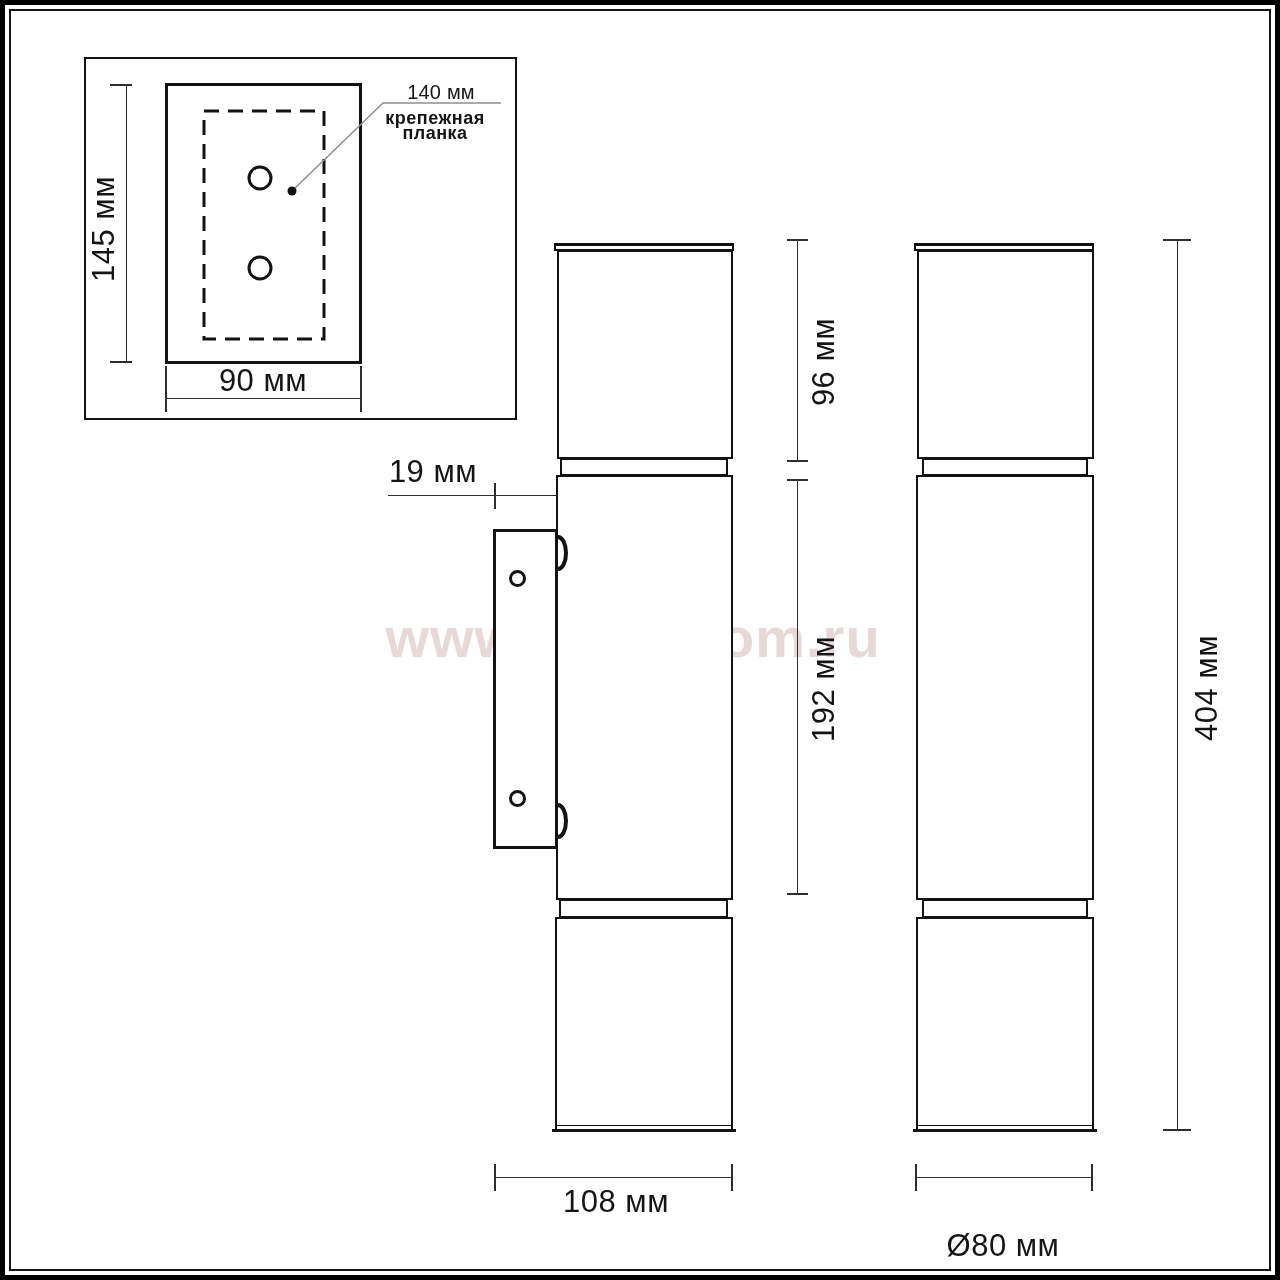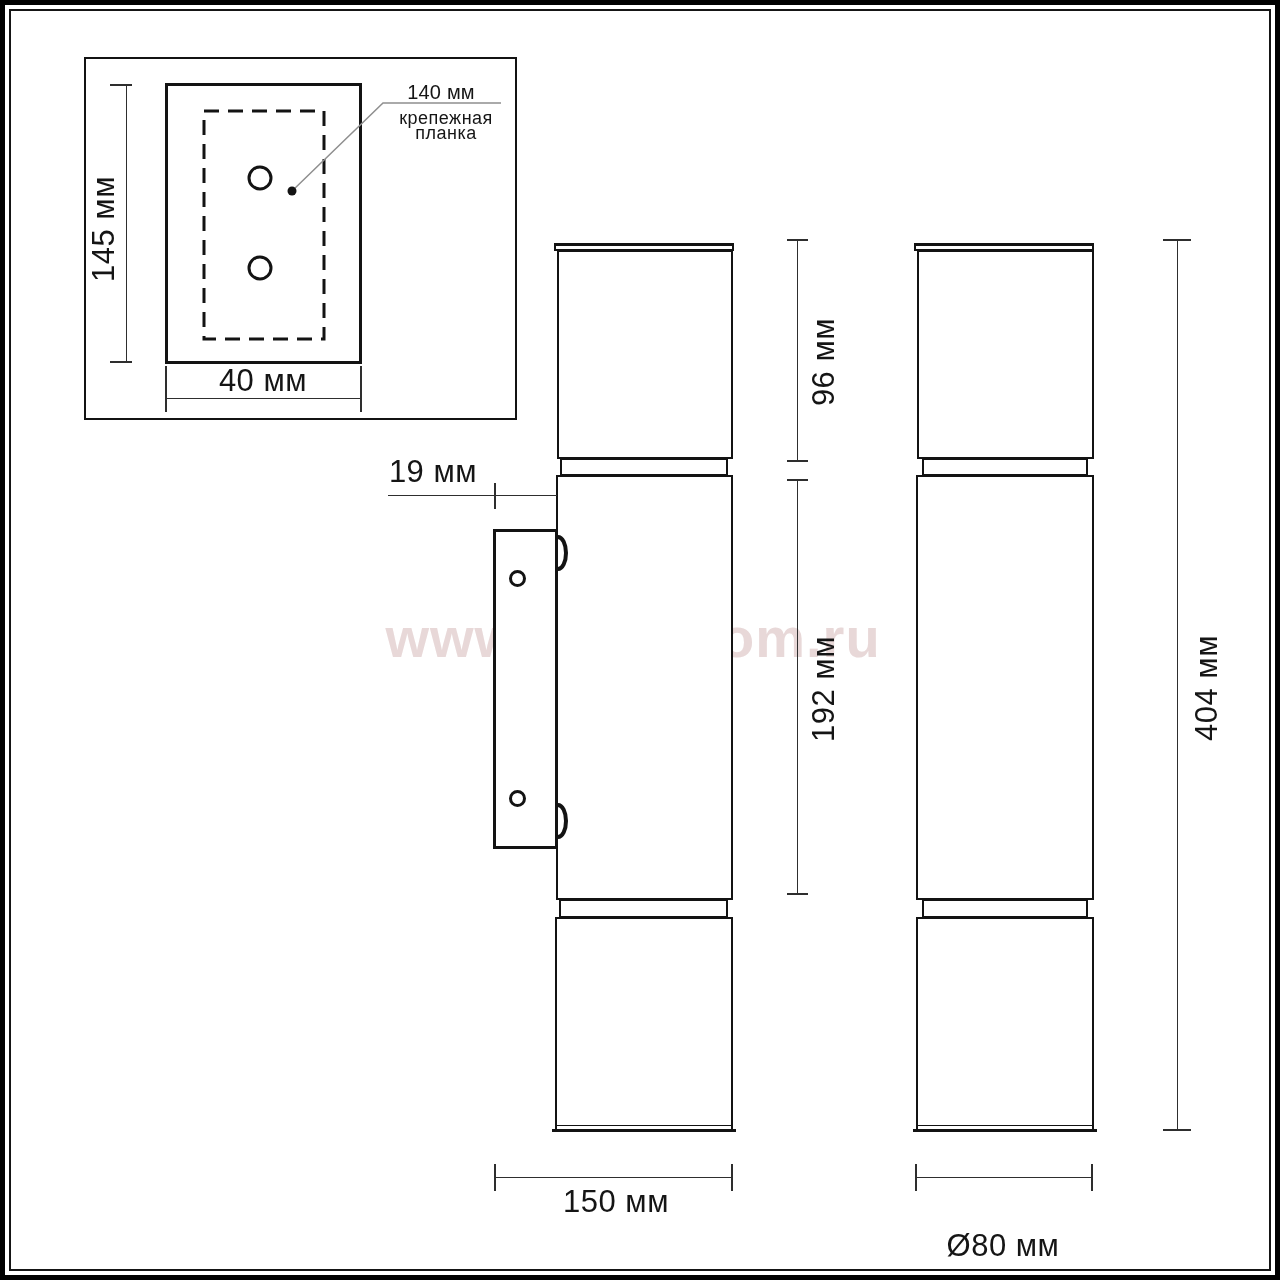--- a/index.html
+++ b/index.html
@@ -57,24 +57,24 @@
   <div class="abs shape heavy" style="left:165px; top:83px; width:197px; height:281px;"></div>
 
   <div class="abs dline" style="left:126px; top:85px; width:1px; height:278px;"></div>
   <div class="abs tick" style="left:110px; top:84px; width:22px; height:2px;"></div>
   <div class="abs tick" style="left:110px; top:361px; width:22px; height:2px;"></div>
   <div class="lbl vlabel" style="left:104px; top:229px;">145 мм</div>
 
   <div class="abs dline" style="left:167px; top:398px; width:195px; height:1px;"></div>
   <div class="abs tick" style="left:165px; top:366px; width:2px; height:46px;"></div>
   <div class="abs tick" style="left:360px; top:366px; width:2px; height:46px;"></div>
-  <div class="lbl hlabel" style="left:263px; top:381px;">40 мм</div>
+  <div class="lbl hlabel" style="left:263px; top:381px;">90 мм</div>
 
   <div class="lbl small hlabel" style="left:441px; top:92px;">140 мм</div>
-  <div class="lbl callout" style="left:446px; top:111px;">
+  <div class="lbl callout" style="left:435px; top:111px;font-weight:bold;">
     <div>крепежная</div>
     <div>планка</div>
   </div>
 
   <div class="abs shape" style="left:554px; top:243px; width:180px; height:8px; border-top-width:3px;"></div>
   <div class="abs shape" style="left:557px; top:250px; width:176px; height:209px;"></div>
   <div class="abs shape" style="left:560px; top:458px; width:168px; height:18px;"></div>
   <div class="abs shape" style="left:556px; top:475px; width:177px; height:425px;"></div>
   <div class="abs shape" style="left:559px; top:899px; width:169px; height:19px;"></div>
   <div class="abs shape" style="left:555px; top:917px; width:178px; height:215px;"></div>
@@ -95,21 +95,21 @@
   <div class="lbl vlabel" style="left:824px; top:362px;">96 мм</div>
 
   <div class="abs dline" style="left:797px; top:480px; width:1px; height:415px;"></div>
   <div class="abs tick" style="left:787px; top:479px; width:21px; height:2px;"></div>
   <div class="abs tick" style="left:787px; top:893px; width:21px; height:2px;"></div>
   <div class="lbl vlabel" style="left:824px; top:689px;">192 мм</div>
 
   <div class="abs dline" style="left:495px; top:1177px; width:238px; height:1px;"></div>
   <div class="abs tick" style="left:494px; top:1164px; width:2px; height:27px;"></div>
   <div class="abs tick" style="left:731px; top:1164px; width:2px; height:27px;"></div>
-  <div class="lbl hlabel" style="left:616px; top:1202px;">150 мм</div>
+  <div class="lbl hlabel" style="left:616px; top:1202px;">108 мм</div>
 
   <div class="abs shape" style="left:914px; top:243px; width:180px; height:8px; border-top-width:3px;"></div>
   <div class="abs shape" style="left:917px; top:250px; width:177px; height:209px;"></div>
   <div class="abs shape" style="left:922px; top:458px; width:166px; height:18px;"></div>
   <div class="abs shape" style="left:916px; top:475px; width:178px; height:425px;"></div>
   <div class="abs shape" style="left:922px; top:899px; width:166px; height:19px;"></div>
   <div class="abs shape" style="left:916px; top:917px; width:178px; height:215px;"></div>
   <div class="abs thin" style="left:918px; top:1125px; width:174px; height:1px;"></div>
   <div class="abs thin" style="left:913px; top:1129px; width:184px; height:3px;"></div>
 

